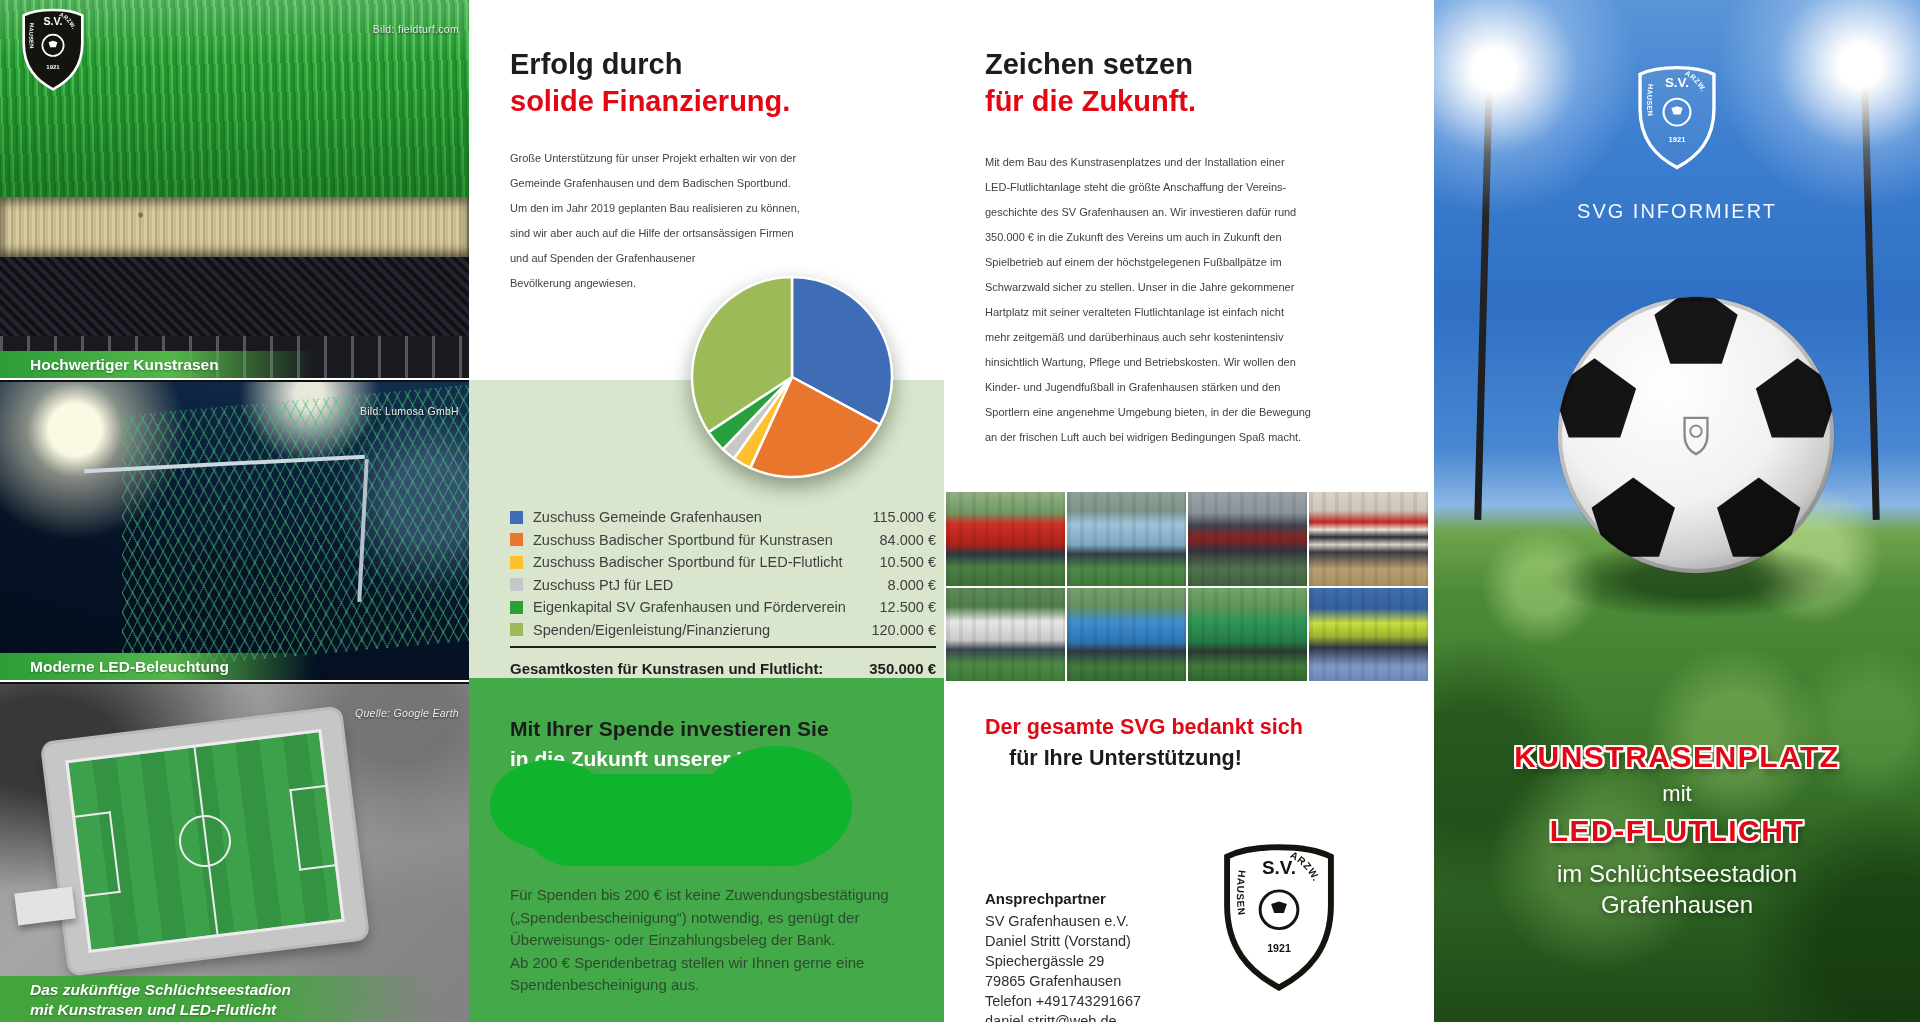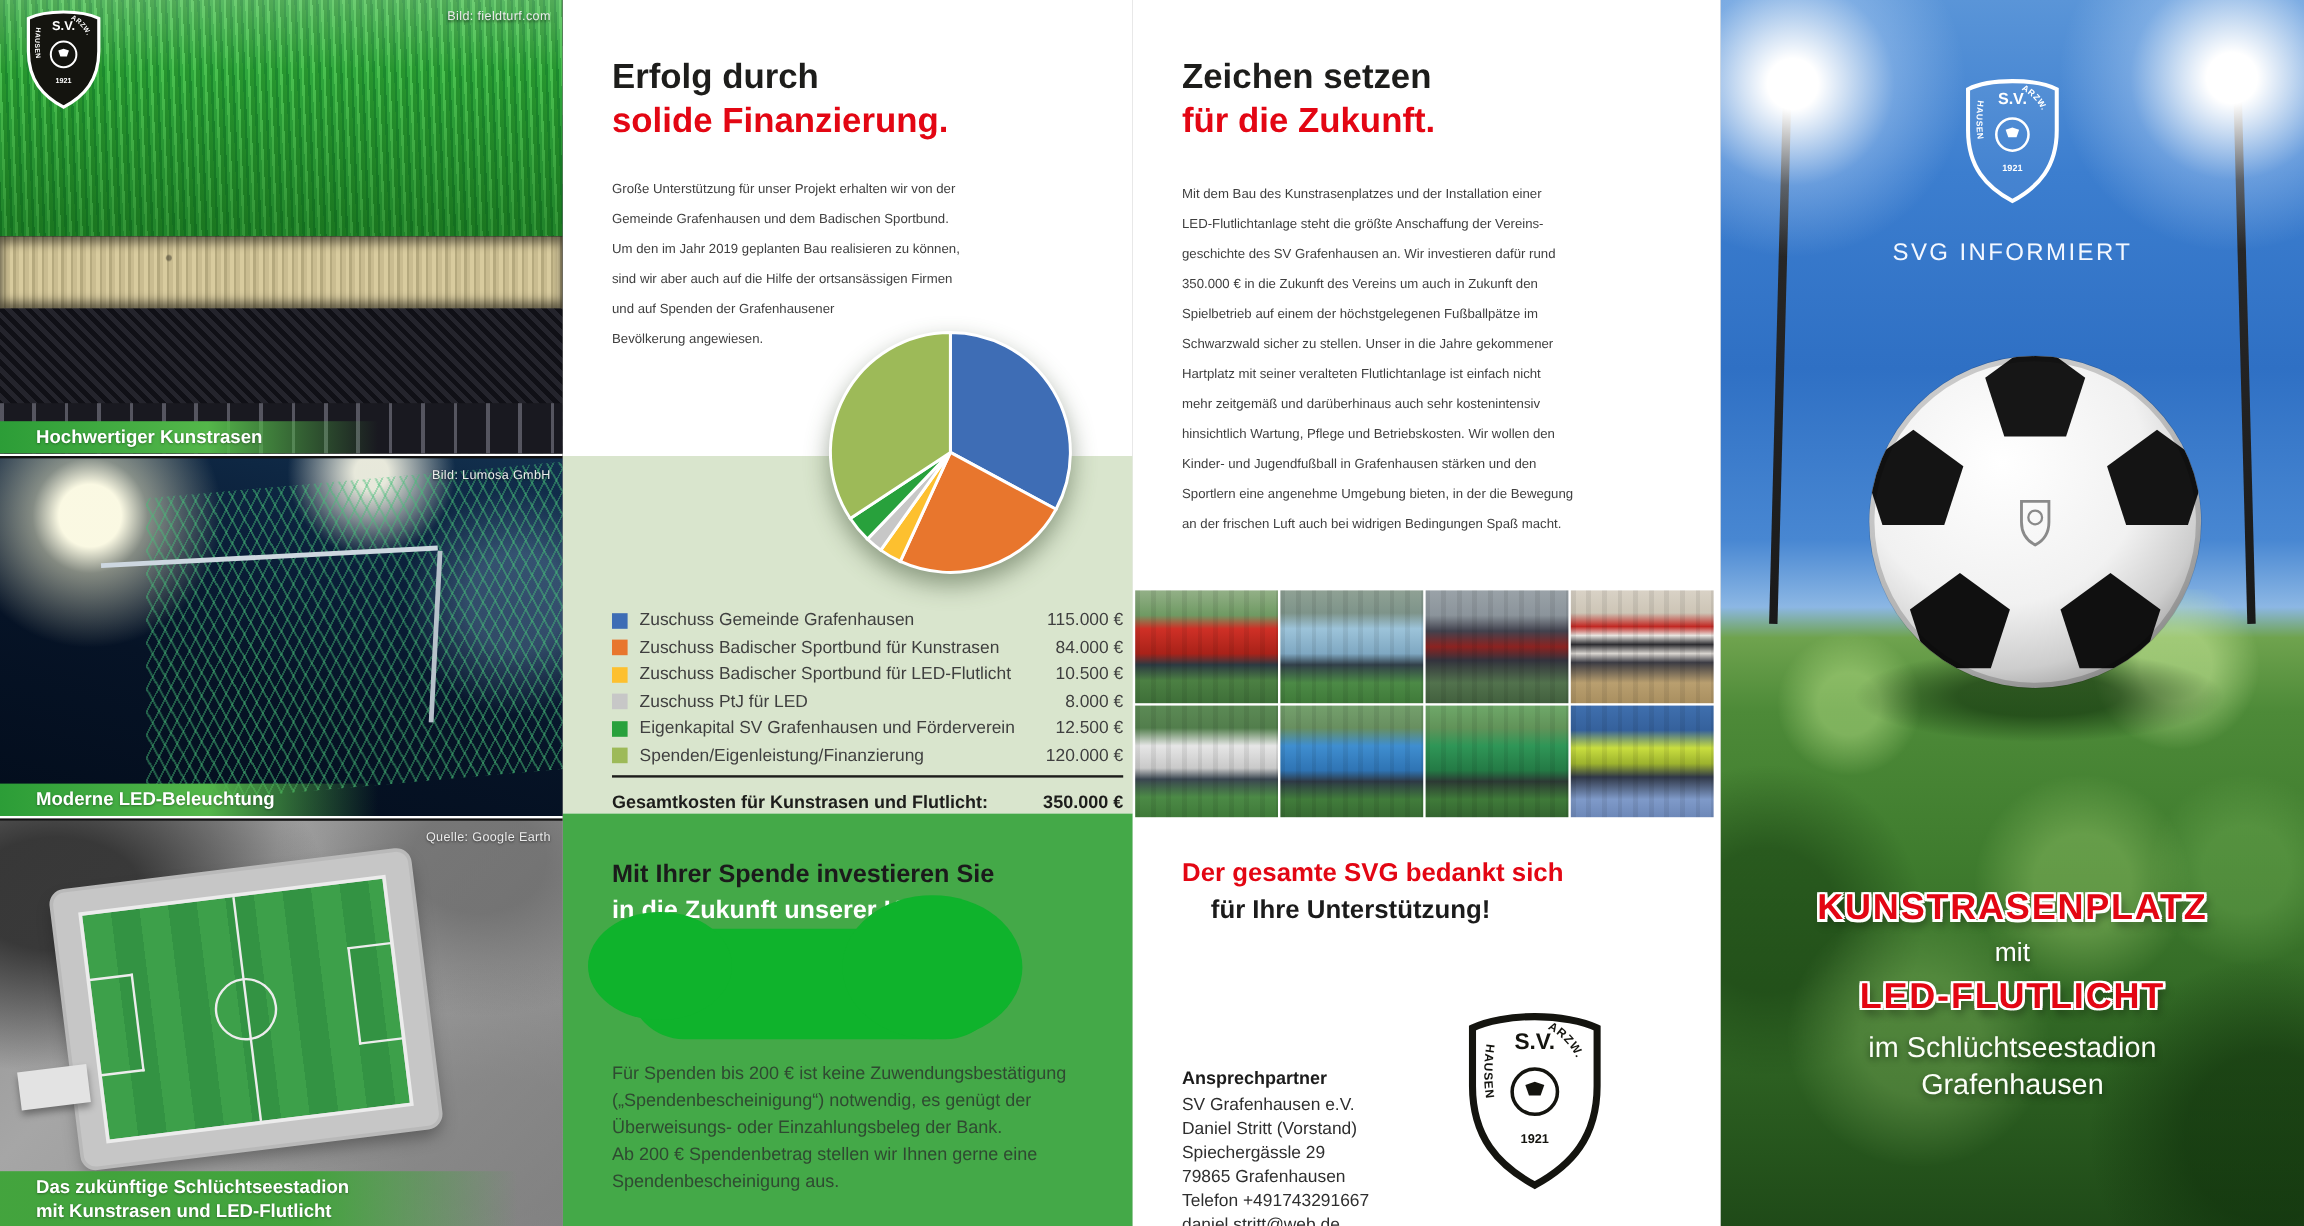--- a/index.html
+++ b/index.html
@@ -35,33 +35,33 @@
     background:
       repeating-linear-gradient(62deg, rgba(70,190,120,.5) 0 1.5px, transparent 1.5px 9px),
       repeating-linear-gradient(-62deg, rgba(70,190,120,.42) 0 1.5px, transparent 1.5px 9px); }
   .goal-bar { position:absolute; left:18%; top:27%; width:60%; height:4px; background:#cdd7e0; transform:rotate(-3deg); }
   .goal-post { position:absolute; left:77%; top:26%; width:4px; height:48%; background:#b7c1cb; transform:rotate(3deg); }
   #photo3 { top:684px; height:338px;
     background:
       radial-gradient(ellipse at 10% 18%, rgba(40,40,40,.85) 0 12%, transparent 38%),
       radial-gradient(ellipse at 85% 10%, rgba(90,90,90,.6) 0 10%, transparent 30%),
       radial-gradient(ellipse at 90% 80%, rgba(125,125,125,.5) 0 14%, transparent 40%),
-      linear-gradient(135deg, #8f8f8f 0%, #a6a6a6 35%, #9b9b9b 60%, #868686 100%); }
+      linear-gradient(135deg, #8f8f8f 0%, #a6a6a6 35%, #9b9b9b 60%, #868686 100%); font-style: italic; }
   .track { position:absolute; left:56px; top:42px; width:298px; height:230px; background:#c6c6c6;
     border-radius:10px; transform:rotate(-7deg); box-shadow:0 0 0 3px #b9b9b9, 0 8px 14px rgba(0,0,0,.35); }
   .pitch { position:absolute; left:20px; top:18px; right:20px; bottom:18px;
     background:repeating-linear-gradient(90deg, #3da04a 0 24px, #339343 24px 48px); border:3px solid #ececec; }
   .pitch-mid { position:absolute; left:50%; top:0; bottom:0; width:2px; background:#ececec; }
   .pitch-circle { position:absolute; left:50%; top:50%; width:52px; height:52px; margin:-26px 0 0 -26px;
     border:2px solid #ececec; border-radius:50%; }
   .pitch-box { position:absolute; top:28%; height:44%; width:15%; border:2px solid #ececec; }
   .pitch-box.l { left:-2px; border-left:none; } .pitch-box.r { right:-2px; border-right:none; }
   .building { position:absolute; left:16px; top:206px; width:58px; height:32px; background:#e3e3e3;
     transform:rotate(-7deg); box-shadow:0 4px 6px rgba(0,0,0,.35); }
-  .photo-credit { position:absolute; top:8px; right:10px; font-size:10.5px; color:#ececec;
+  .photo-credit { position:absolute; top:23px; right:10px; font-size:10.5px; color:#ececec;
     text-shadow:0 1px 2px rgba(0,0,0,.6); letter-spacing:.3px; }
   .caption-bar { position:absolute; left:0; bottom:0; height:27px; width:315px; line-height:27px;
     padding-left:30px; color:#fff; font-weight:bold; font-size:15.5px;
     background:linear-gradient(90deg, #2c9d37 0%, #54b74a 55%, rgba(84,183,74,0) 100%);
     text-shadow:0 1px 2px rgba(0,0,0,.35); white-space:nowrap; }
   .caption-bar.two-line { height:46px; line-height:20px; padding-top:4px; width:100%;
     background:linear-gradient(90deg, rgba(62,164,56,.95) 0 55%, rgba(62,164,56,0) 92%); }
   .badge-mini { position:absolute; left:18px; top:8px; width:70px; height:84px; }
 
   

